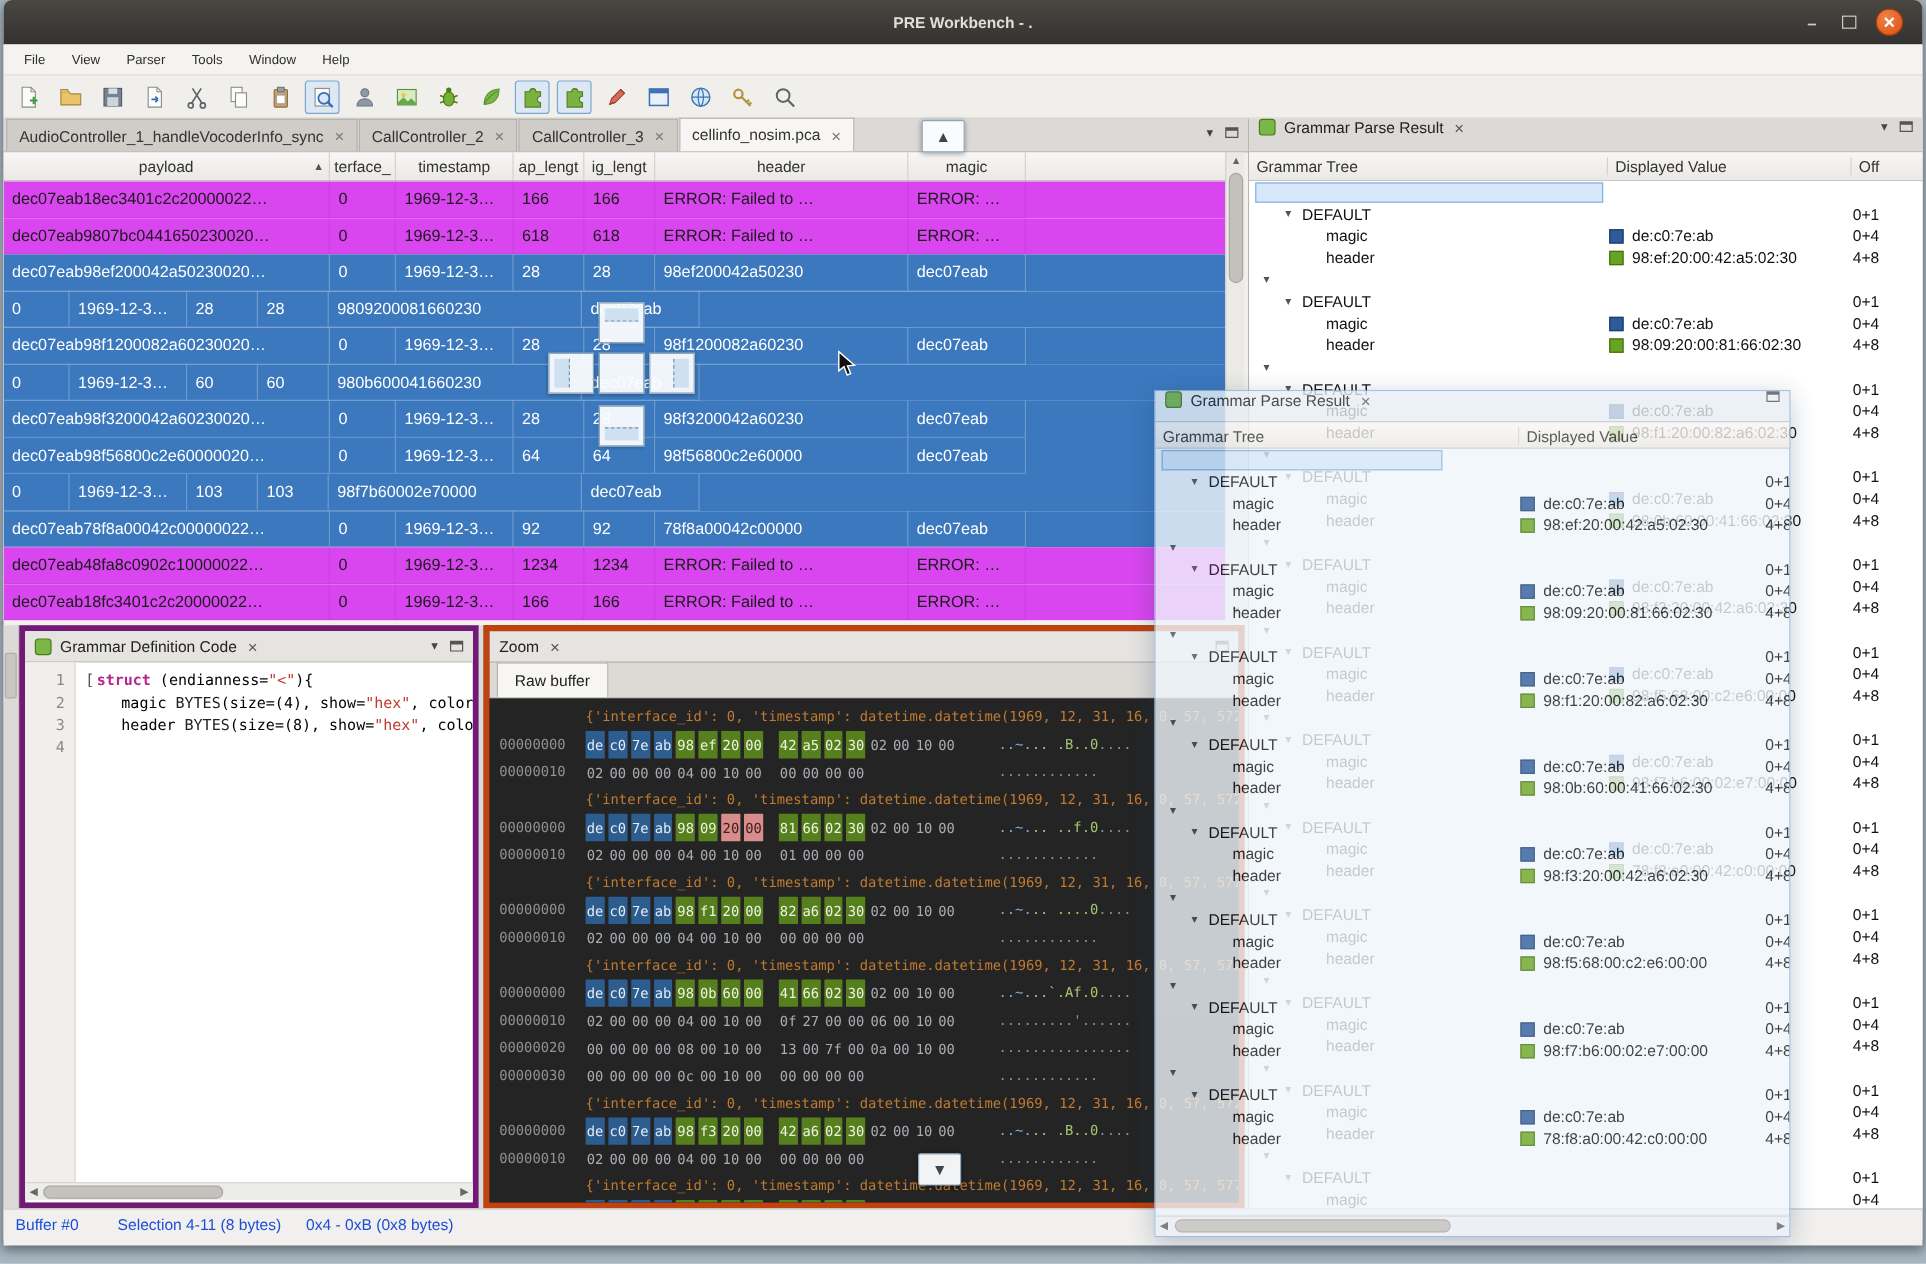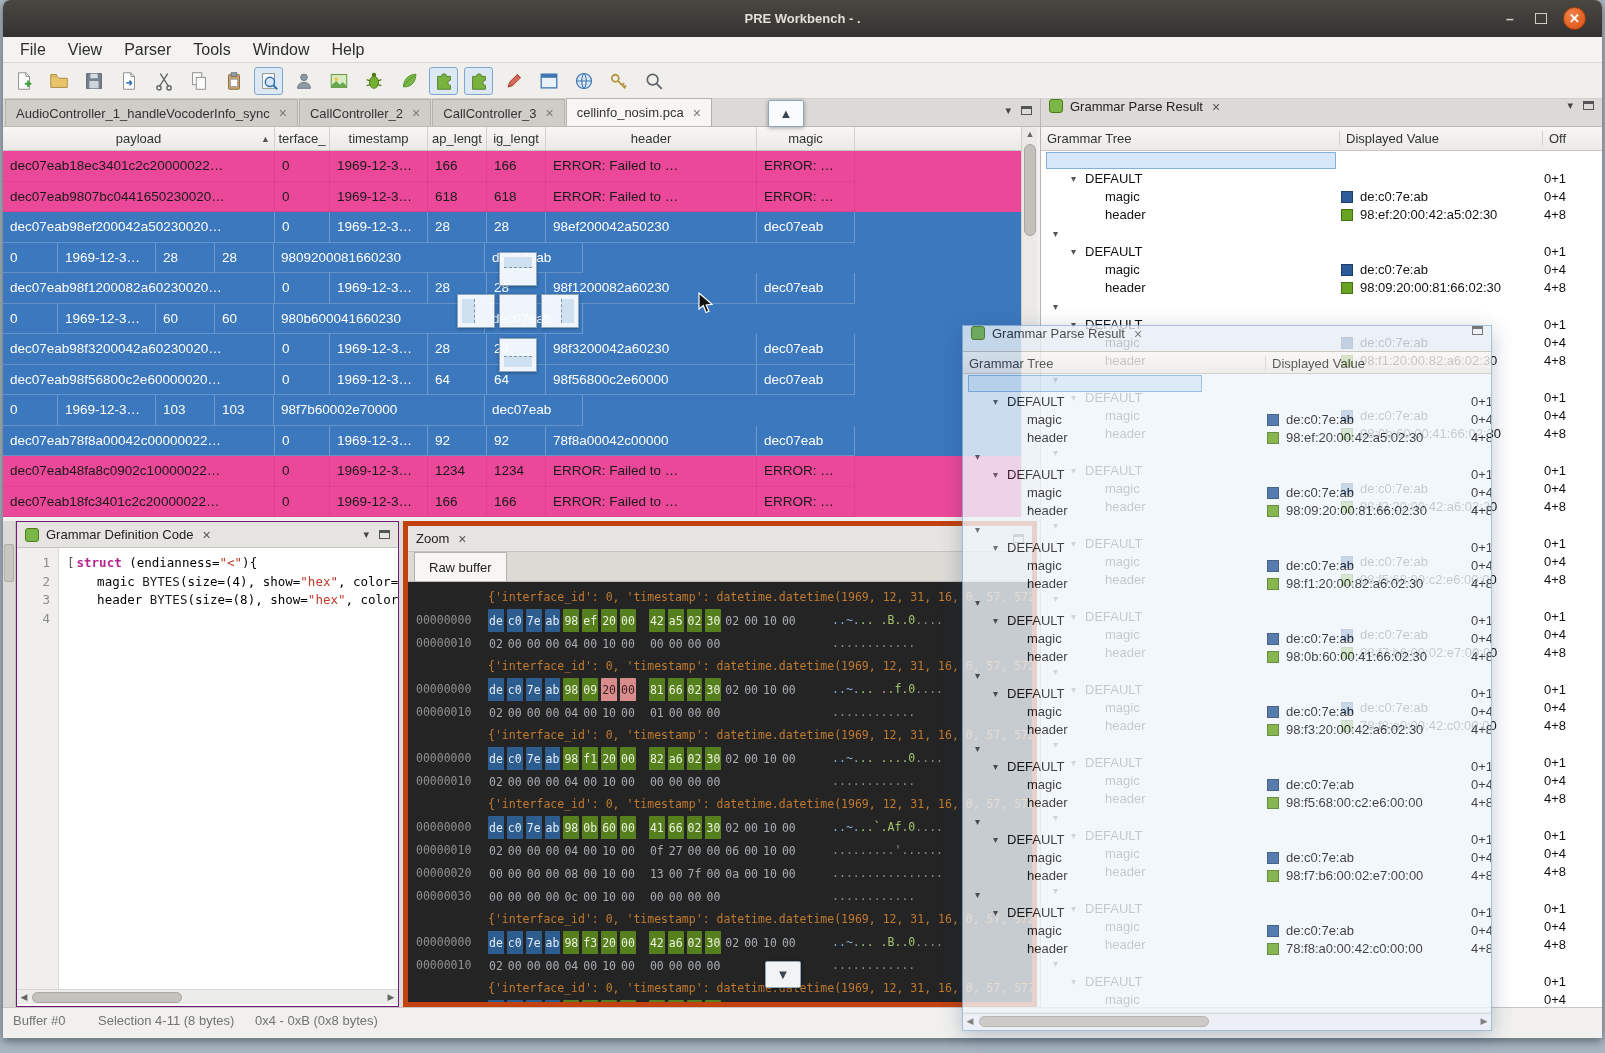--- a/index.html
+++ b/index.html
@@ -9,59 +9,59 @@
 
   
   .titlebar{position:absolute;left:3px;top:0;width:1599px;height:37px;background:linear-gradient(#4a4742,#343230);border-radius:7px 7px 0 0;display:flex;align-items:center;justify-content:center;color:#e3ded5;font-size:13px;font-weight:bold}
   .winbtns{position:absolute;right:16px;top:0;height:37px;display:flex;align-items:center;gap:16px}
   .wb{color:#cfcac2;font-size:14px;width:18px;text-align:center;cursor:default}
   .wb.max{font-size:11px;border:1.5px solid #cfcac2;width:12px;height:11px}
   .wb.close{width:23px;height:23px;border-radius:50%;background:radial-gradient(circle at 35% 30%,#f08048,#da5010);border:1px solid #a33c0a;color:#fff;font-size:13px;font-weight:bold;line-height:21px}
 
   
   #menubar{position:absolute;left:3px;top:37px;width:1599px;height:26px;background:#f4f3f1;border-bottom:1px solid #d9d6d2;display:flex;align-items:center;padding-left:6px}
-  .menu-item{padding:3px 11px;font-size:16px;color:#2e2e2e}
+  .menu-item{padding:3px 11px;font-size:11px;color:#2e2e2e}
   #toolbar{position:absolute;left:3px;top:63px;width:1599px;height:36px;background:#f1efec;border-bottom:1px solid #d3d0cb;display:flex;align-items:center;padding-left:6px;gap:6px}
   .tbtn{width:29px;height:28px;display:flex;align-items:center;justify-content:center;border:1px solid transparent;border-radius:3px}
   .tbtn.active{background:#dce9f5;border-color:#7da7d0}
 
   
   #tabbar{position:absolute;left:3px;top:99px;width:1037px;height:28px;background:#dcdad6;border-bottom:1px solid #bdbab5;display:flex;align-items:flex-end;padding-left:2px}
   .tab{height:27px;display:flex;align-items:center;padding:0 10px;background:#d0cdc9;border:1px solid #b5b2ae;border-bottom:none;margin-right:1px;font-size:13px;color:#333;white-space:nowrap}
   .tab.active{background:#f7f6f4;height:28px}
   .tab-close{margin-left:9px;color:#777;font-size:14px}
   .tabbar-ctl{position:absolute;right:8px;top:5px;display:flex;gap:10px;align-items:center}
 
   
   #thead{position:absolute;left:3px;top:127px;width:1018px;height:24px;display:flex;background:linear-gradient(#f8f7f6,#ebe9e6);border-bottom:1px solid #c9c6c2;font-size:13px;color:#333}
   .th{display:flex;align-items:center;justify-content:center;border-right:1px solid #d4d1cd;position:relative}
   .sort{position:absolute;right:4px;font-size:9px;color:#555}
   #tbody{position:absolute;left:3px;top:151px;width:1018px;height:366px;background:#fff;overflow:hidden}
-  .trow{display:flex;height:30.5px;font-size:13.5px;color:#1a1a1a;background:#ec4899}
+  .trow{display:flex;height:30.5px;font-size:13.5px;color:#1a1a1a;background:#d946ef}
   .trow .td{display:flex;align-items:center;padding:0 7px;border-right:1px solid rgba(0,0,0,.07);border-bottom:1px solid rgba(0,0,0,.06);overflow:hidden;white-space:nowrap}
   .trow.sel{background:#3b78bd;color:#fff}
   .trow.sel .td{border-right-color:rgba(255,255,255,.25);border-bottom-color:rgba(255,255,255,.2)}
   .col0{width:272px}.col1{width:55px}.col2{width:98px}.col3{width:59px}.col4{width:59px}.col5{width:211px}.col6{width:98px}
   #tscroll{position:absolute;left:1021px;top:127px;width:16px;height:390px;background:#eceae7;border-left:1px solid #d2cfca}
   #tscroll .arr{position:absolute;left:0;width:16px;height:15px;text-align:center;font-size:9px;color:#666;line-height:15px}
   #tscroll .thumb{position:absolute;left:1.5px;top:17px;width:12px;height:92px;background:#c4c1bc;border-radius:6px;border:1px solid #aaa7a2}
 
   
   .panel-hdr{position:absolute;left:0;top:0;right:0;height:26px;background:#e6e4e1;border-bottom:1px solid #c6c3be;display:flex;align-items:center;padding:0 8px;font-size:13px;color:#222;gap:7px}
   .panel-icon{width:14px;height:14px;background:#7ab648;border:1px solid #4e7a18;border-radius:3px;display:inline-block}
   .hdr-close{color:#555;font-size:14px;margin-left:2px}
   .hdr-right{margin-left:auto;display:flex;gap:10px;align-items:center}
   .caret{font-size:11px;color:#444}
   .float-ico{width:11px;height:9px;border:1px solid #555;border-top:3px solid #555;display:inline-block}
 
   #leftstrip{position:absolute;left:3px;top:521px;width:13px;height:486px;background:#dcdad7;border-right:1px solid #c4c1bd}
   #leftstrip .handle{position:absolute;left:1px;top:23px;width:10px;height:38px;background:#c9c6c2;border:1px solid #b1aea9;border-radius:2px}
 
   
-  #codepanel{position:absolute;left:16px;top:521px;width:383px;height:486px;background:#fff;border:1px solid #701a75}
+  #codepanel{position:absolute;left:16px;top:521px;width:383px;height:486px;background:#fff;border:5px solid #701a75}
   #gutter{position:absolute;left:0;top:26px;width:42px;height:442px;background:#f0efed;border-right:1px solid #dcdad6;padding-top:7px}
   .lnno{height:18.5px;font-family:"DejaVu Sans Mono",monospace;font-size:12.5px;color:#8a8a8a;text-align:right;padding-right:8px}
   #code{position:absolute;left:42px;top:26px;right:0;height:442px;padding:7px 0 0 8px;overflow:hidden}
   .codeline{height:18.5px;font-family:"DejaVu Sans Mono",monospace;font-size:12.5px;white-space:pre;color:#222}
   .tok-kw{color:#b8258f;font-weight:bold}.tok-str{color:#bf3b2a}.tok-fn{color:#222}.tok-pl{color:#000000}
   .fold{color:#555;margin-right:2px}
   .hscroll{position:absolute;left:0;bottom:2px;right:0;height:15px;background:#ececea;border-top:1px solid #d8d6d2}
   .hscroll .arr{position:absolute;top:0;width:14px;height:15px;font-size:9px;color:#666;text-align:center;line-height:15px}
   .hscroll .arr.l{left:0}.hscroll .arr.r{right:0}
   .hscroll .thumb{position:absolute;top:1.5px;height:11px;background:#c5c2be;border:1px solid #aaa7a2;border-radius:6px}
@@ -114,21 +114,21 @@
   #floatpanel .gpr-hdr{background:#e7eef6;height:26px}
   #floatpanel .colhdr{top:26px;height:22px}
   #floattree{top:48px;bottom:18px;background:rgba(255,255,255,.55)}
   #floattree .tval{left:304px}
   #floattree .toff{left:508px}
   #floattree .selrow::before{width:232px}
   #floatpanel .hscroll{bottom:0;height:17px;background:rgba(236,240,246,.9)}
   #floatpanel .hscroll .thumb{left:16px;width:230px}
 
   
-  #statusbar{position:absolute;left:3px;top:1007px;width:1599px;height:26px;background:#f1f0ee;border-top:1px solid #c9c6c2;font-size:13px;color:#737373}
+  #statusbar{position:absolute;left:3px;top:1007px;width:1599px;height:26px;background:#f1f0ee;border-top:1px solid #c9c6c2;font-size:13px;color:#1d4ed8}
   #statusbar span{position:absolute;top:5px}
 
   
   .dcbox{position:absolute;width:38px;height:34px;background:rgba(250,252,254,.95);border:1px solid #8fa6ba;box-shadow:0 1px 3px rgba(0,0,0,.3)}
   .dcbox.vsplitL::after{content:"";position:absolute;left:4px;top:4px;bottom:4px;width:12px;background:#cfe0f0;border-right:1px dashed #7d95a9}
   .dcbox.vsplitR::after{content:"";position:absolute;right:4px;top:4px;bottom:4px;width:12px;background:#cfe0f0;border-left:1px dashed #7d95a9}
   .dcbox.hsplitT::after{content:"";position:absolute;left:4px;right:4px;top:4px;height:10px;background:#cfe0f0;border-bottom:1px dashed #7d95a9}
   .dcbox.hsplitB::after{content:"";position:absolute;left:4px;right:4px;bottom:4px;height:10px;background:#cfe0f0;border-top:1px dashed #7d95a9}
   .edgebox{position:absolute;width:36px;height:27px;background:rgba(250,252,254,.96);border:1px solid #8fa6ba;border-radius:2px;display:flex;align-items:center;justify-content:center;font-size:13px;color:#3c4650;box-shadow:0 1px 4px rgba(0,0,0,.35)}
 

